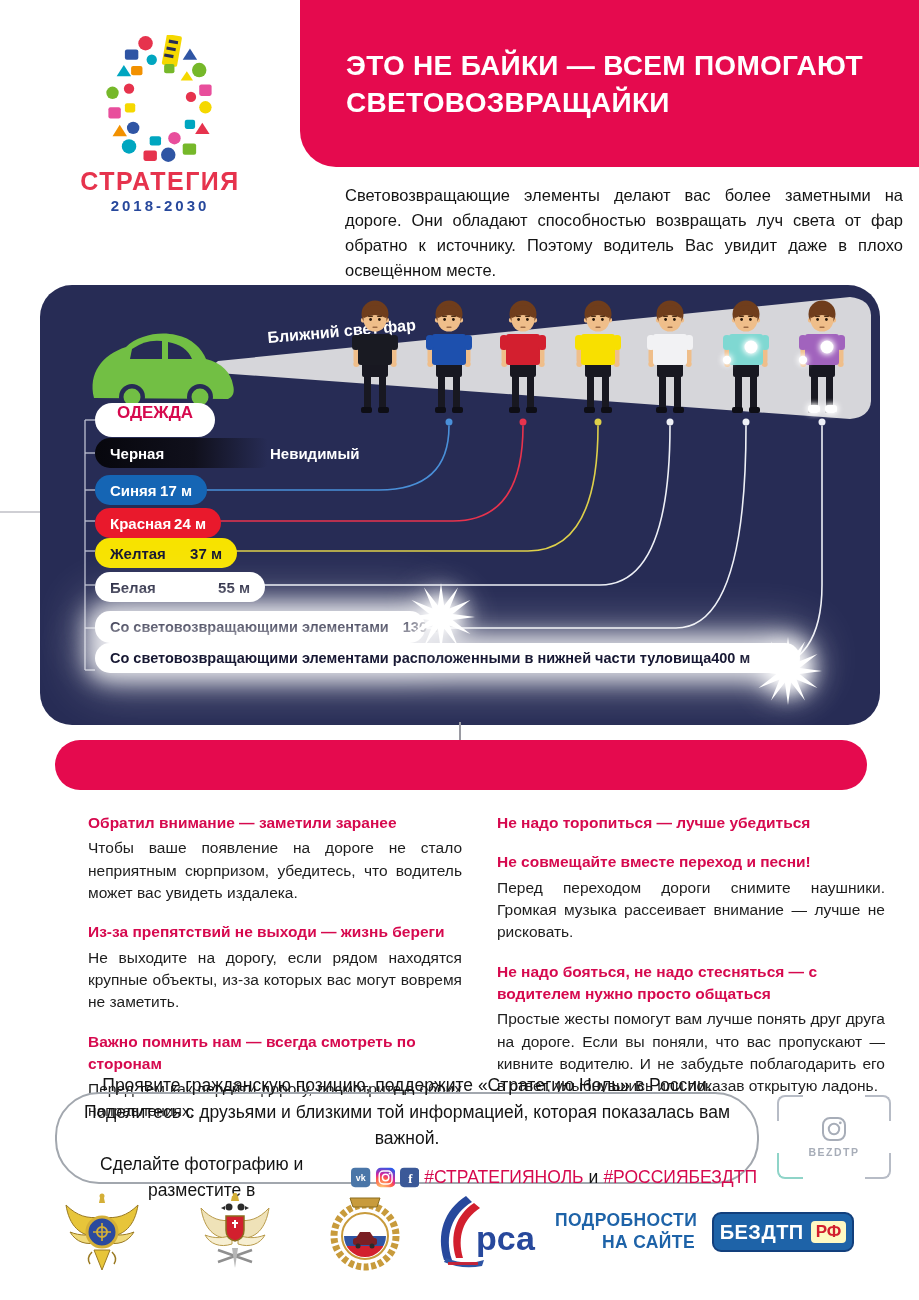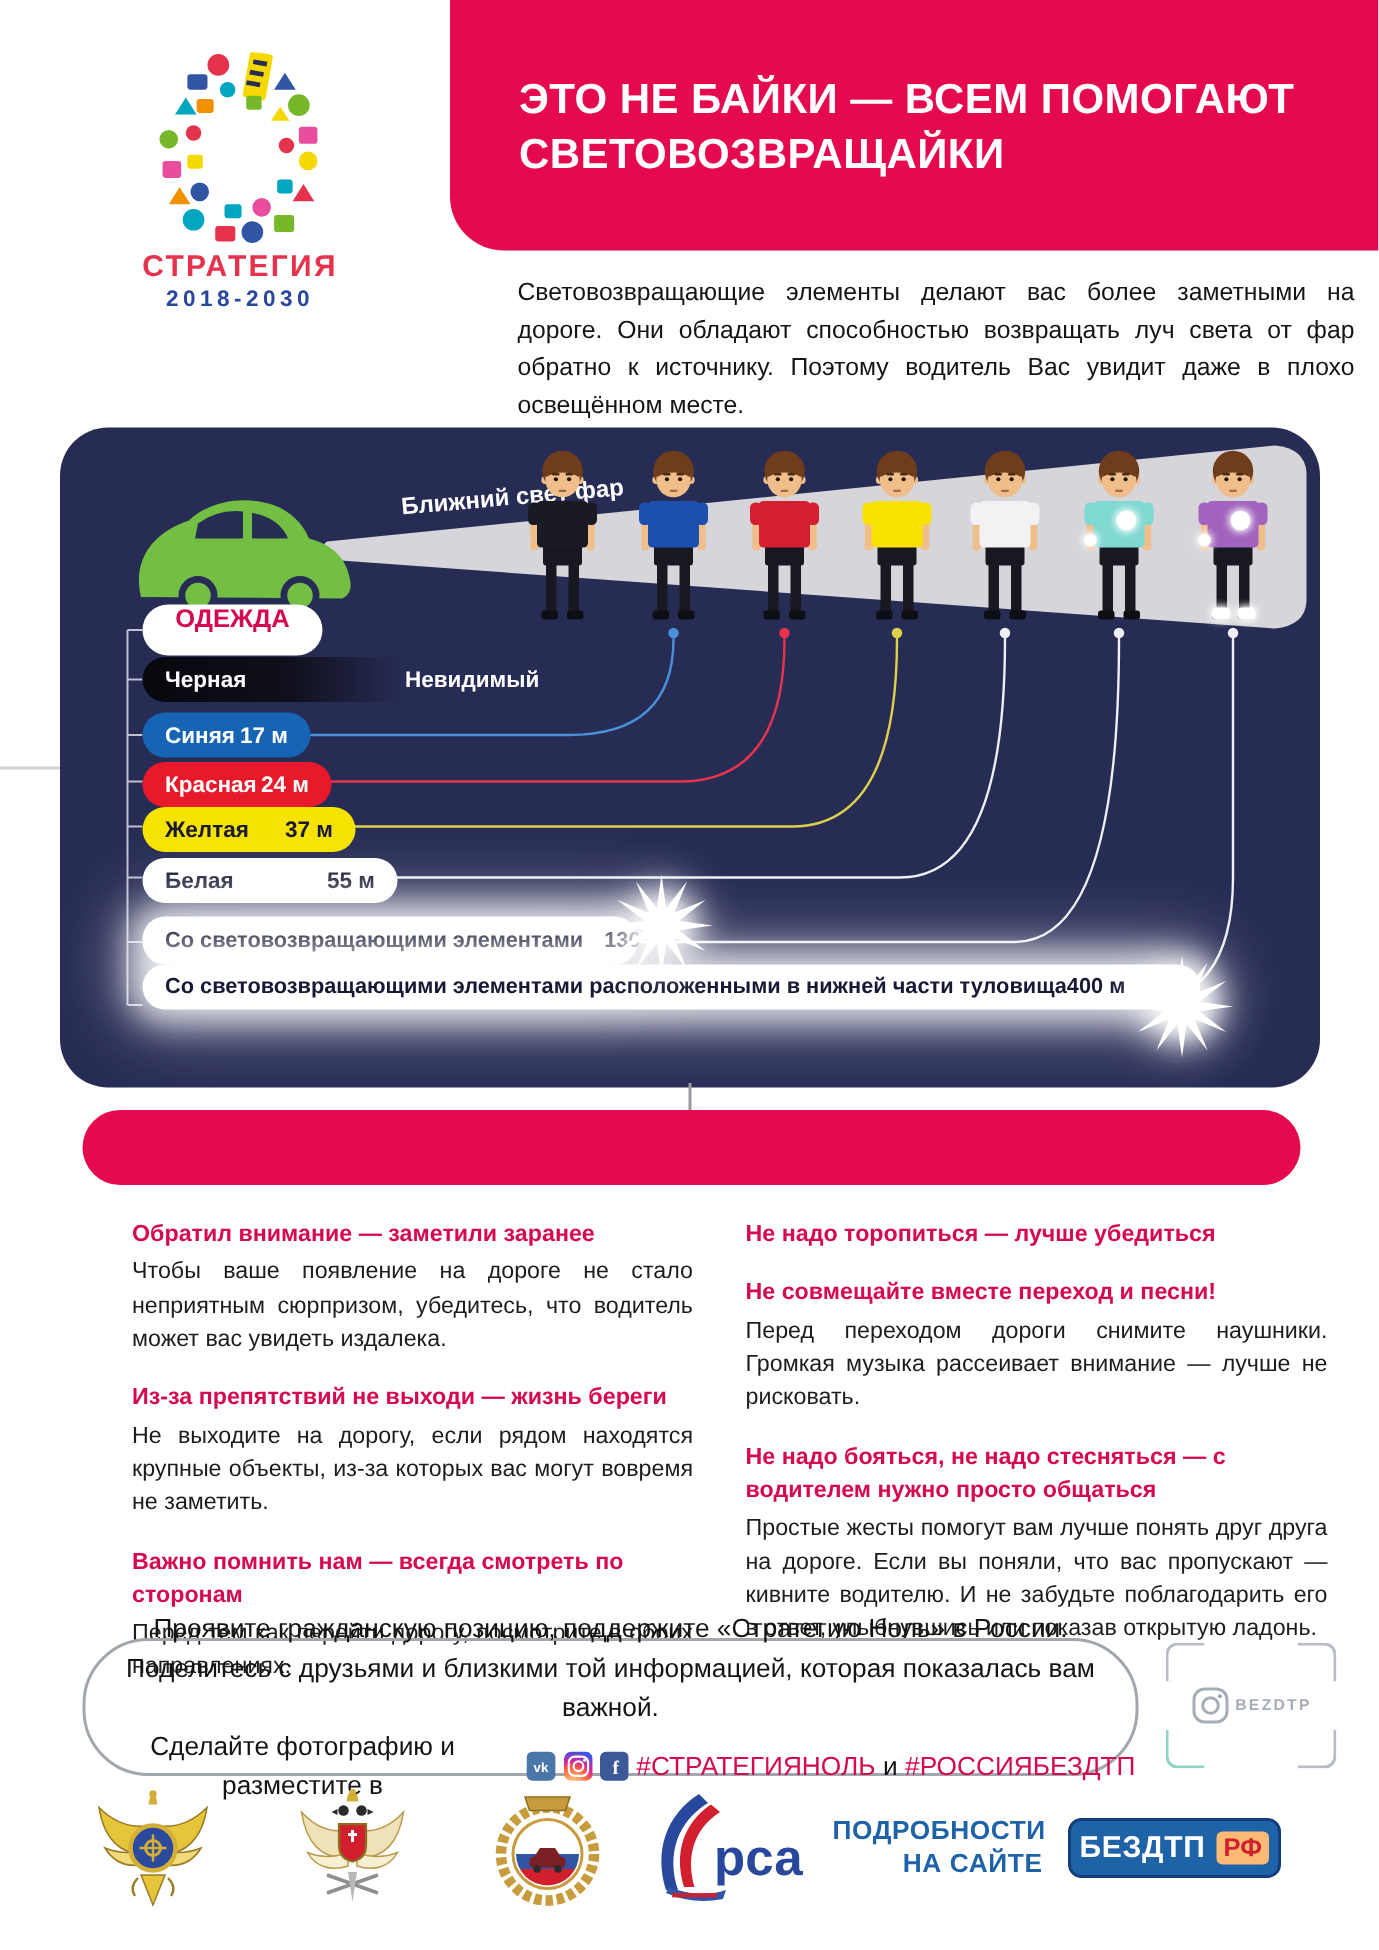--- a/index.html
+++ b/index.html
@@ -6,21 +6,21 @@
   body{width:919px;height:1300px;position:relative;overflow:hidden;background:#fff;
        font-family:"Liberation Sans",sans-serif;color:#1c1c1c}
   .abs{position:absolute}
 
   
   .header-block{left:300px;top:0;width:619px;height:167px;background:#e50a4e;border-radius:0 0 0 36px}
   .header-title{left:46px;top:48px;width:552px;color:#fff;font-size:28px;font-weight:bold;line-height:1.32;letter-spacing:.3px}
 
   
   .logo-wrap{left:45px;top:35px;width:230px;text-align:center}
-  .logo-line1{color:#e6334d;font-size:20px;font-weight:bold;letter-spacing:1.5px;margin-top:4px}
+  .logo-line1{color:#e6334d;font-size:25px;font-weight:bold;letter-spacing:1.5px;margin-top:4px}
   .logo-line2{color:#27489c;font-size:19px;font-weight:bold;letter-spacing:1px;margin-top:1px}
   .logo-line3{color:#27489c;font-size:15px;font-weight:bold;letter-spacing:3px;margin-top:1px}
 
   
   .intro{left:345px;top:183px;width:558px;font-size:16.5px;line-height:1.52;text-align:justify;color:#141414}
 
   
   .panel{left:40px;top:285px;width:840px;height:440px;background:#272c55;border-radius:32px}
   .panel svg.scene{position:absolute;inset:0}
   .vrow{position:absolute;left:55px;width:760px;height:30px;display:flex;align-items:center;z-index:2}
@@ -63,32 +63,32 @@
   .hashtag{color:#d6094e;font-weight:normal}
   .soc{width:21px;height:21px;vertical-align:middle}
 
   
   .nametag{left:763px;top:1085px;width:142px;height:104px}
   .corner{position:absolute;width:24px;height:24px;border:0 solid #b7bcc6}
   .c-tl{left:14px;top:10px;border-top-width:2.5px;border-left-width:2.5px;border-top-left-radius:8px}
   .c-tr{right:14px;top:10px;border-top-width:2.5px;border-right-width:2.5px;border-top-right-radius:8px}
   .c-bl{left:14px;bottom:10px;border-bottom-width:2.5px;border-left-width:2.5px;border-bottom-left-radius:8px;border-color:#8fd4c8}
   .c-br{right:14px;bottom:10px;border-bottom-width:2.5px;border-right-width:2.5px;border-bottom-right-radius:8px}
-  .nametag-inner{position:absolute;inset:0;display:flex;flex-direction:row;align-items:center;justify-content:center;gap:4px}
+  .nametag-inner{position:absolute;inset:0;display:flex;flex-direction:column;align-items:center;justify-content:center;gap:4px}
   .nametag-label{color:#a7adb8;font-size:10.5px;font-weight:bold;letter-spacing:1.5px}
 
   
   .logos-row{left:0;top:1192px;width:919px;height:86px}
   .emblem{position:absolute;top:0}
   .site-note{position:absolute;left:555px;top:18px;width:140px;text-align:right;color:#1e63a8;
              font-size:17.5px;font-weight:bold;line-height:1.25;letter-spacing:.4px}
   .badge{position:absolute;left:712px;top:20px;width:138px;height:36px;background:#1e63a8;border:2px solid #123f7c;
          border-radius:9px;display:flex;align-items:center;justify-content:center;gap:7px}
   .badge-main{color:#fff;font-size:20px;font-weight:bold;letter-spacing:.5px}
-  .badge-rf{background:#fdba74;border-radius:4px;padding:0 5px;color:#d21f2e;font-size:17px;font-weight:bold;line-height:22px}
+  .badge-rf{background:#fef9c3;border-radius:4px;padding:0 5px;color:#d21f2e;font-size:17px;font-weight:bold;line-height:22px}
 </style>
 </head>
 <body>
 
 <div class="abs header-block">
   <div class="abs header-title">ЭТО НЕ БАЙКИ — ВСЕМ ПОМОГАЮТ СВЕТОВОЗВРАЩАЙКИ</div>
 </div>
 
 <div class="abs logo-wrap">
   <svg width="118" height="128" viewBox="0 0 104 124" style="display:block;margin:0 auto">

